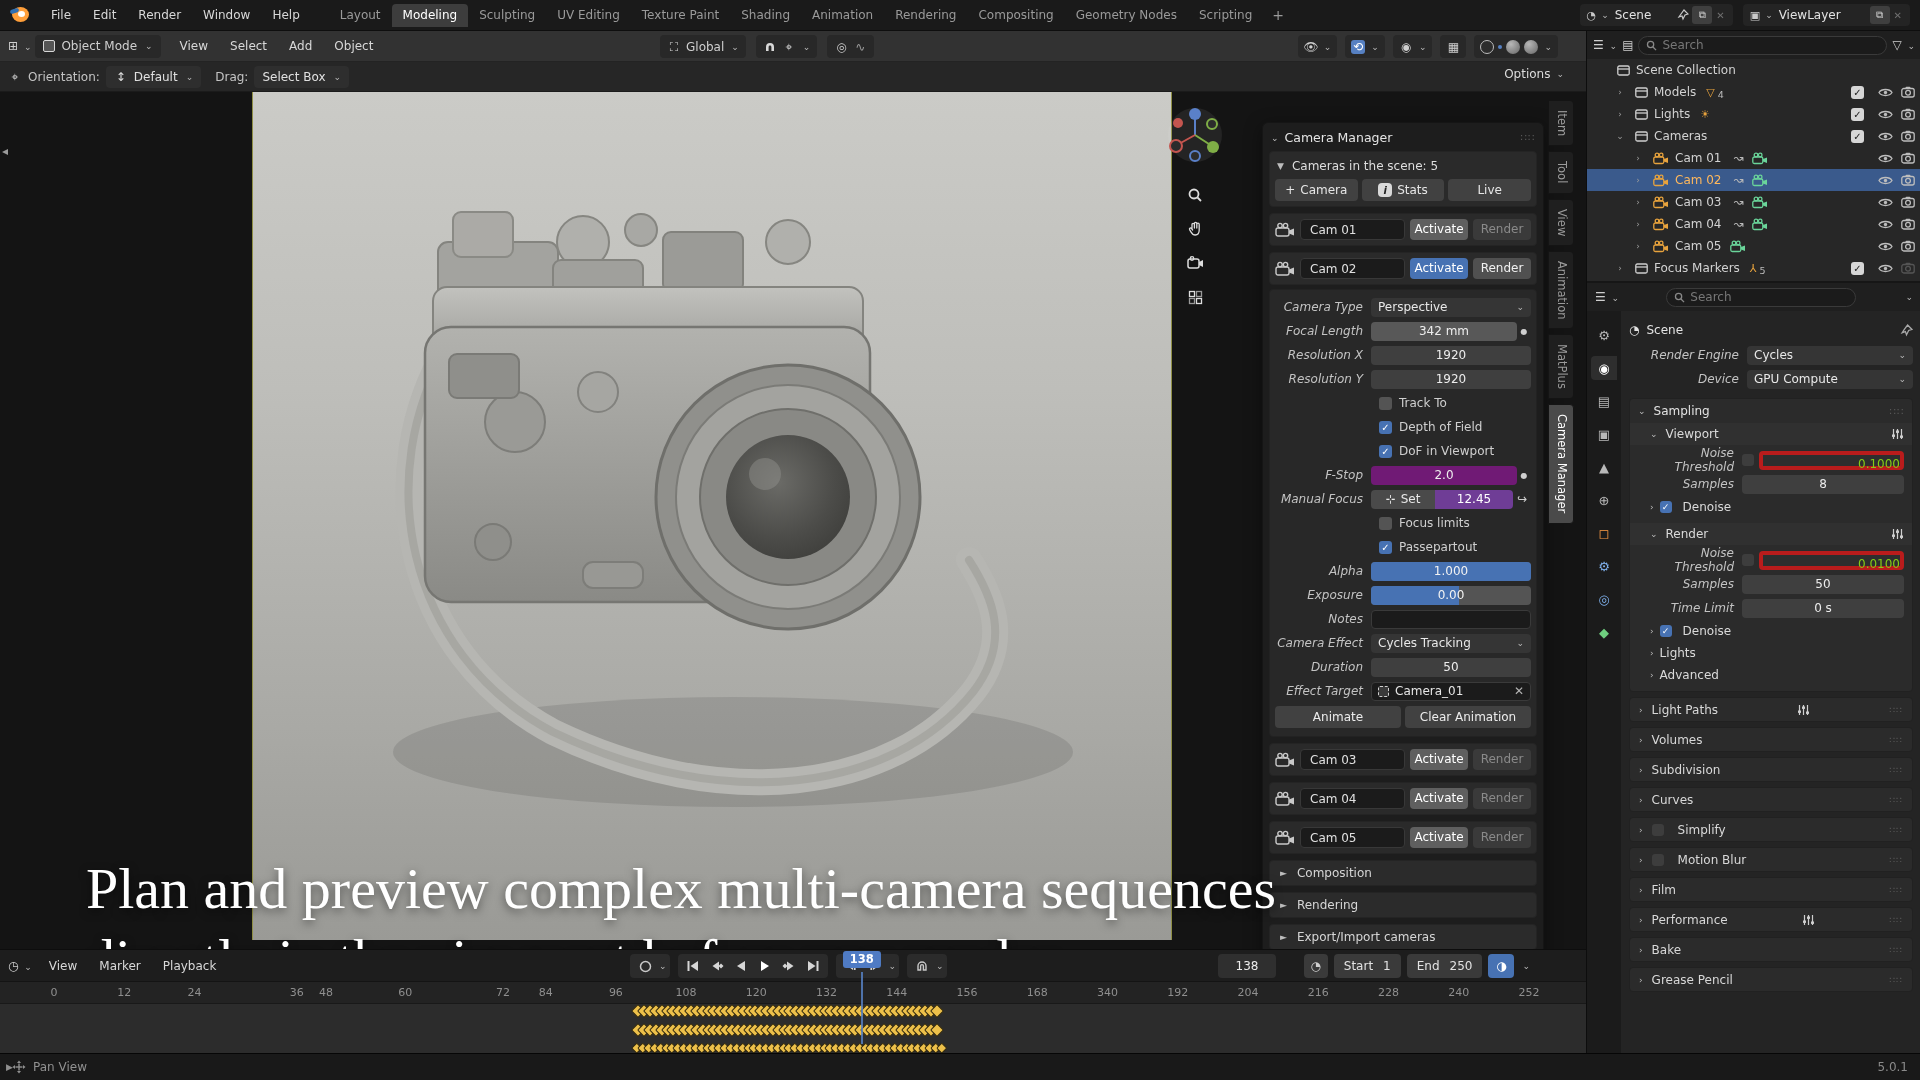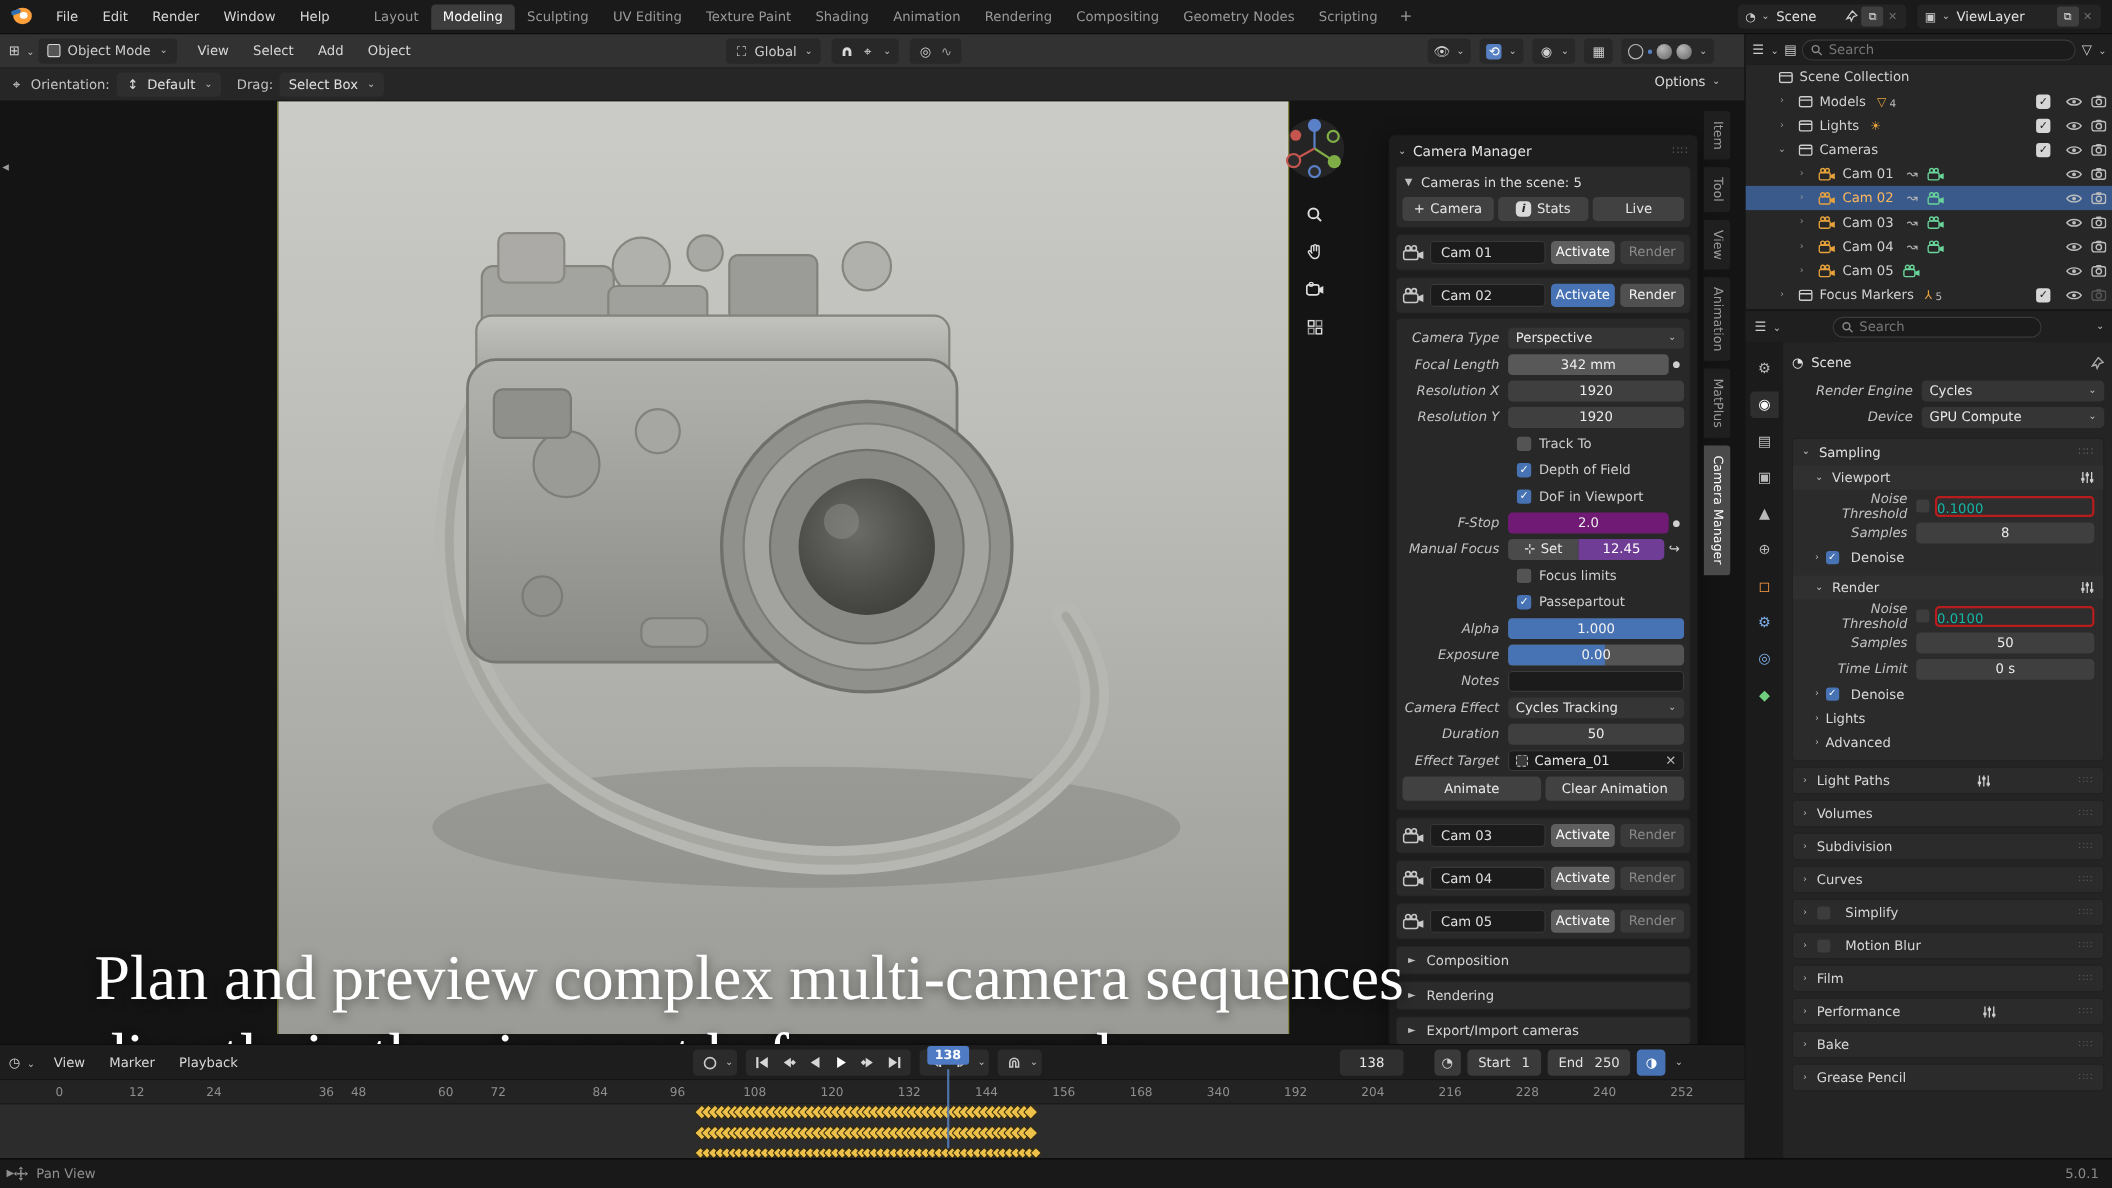--- a/index.html
+++ b/index.html
@@ -142,21 +142,21 @@
   .pin { margin-left:auto; color:#a8a8a8; }
   .props-row { display:flex; align-items:center; height:24px; }
   .props-row .plabel { flex:0 0 118px; }
   .props-panel { background:#2b2b2b; border:1px solid #212121; border-radius:4px; margin-top:7px; }
   .props-panel-hdr { height:24px; display:flex; align-items:center; gap:8px; padding:0 8px; color:#e2e2e2; }
   .subhdr { height:22px; display:flex; align-items:center; gap:8px; padding:0 8px 0 20px; color:#dadada; background:#303030; }
   .sub-body { padding:3px 8px 5px 8px; }
   .presets-icon { margin-left:auto; display:flex; }
   .mini-cb { width:12px; height:12px; border-radius:3px; background:#3d3d3d; margin-right:5px; flex:0 0 12px; }
   .mini-cb.on { background:#4772b3; color:#fff; font-size:9px; text-align:center; line-height:12px; }
-  .dimfield { flex:1; background:#2e2e2e; border:2px solid #b91c1c; border-radius:4px; height:19px; text-align:left; line-height:18px; color:#14b8a6; }
+  .dimfield { flex:1; background:#2e2e2e; border:4px solid #b91c1c; border-radius:4px; height:19px; text-align:right; line-height:18px; color:#84cc16; }
   .inline-toggle { display:flex; align-items:center; height:22px; color:#dadada; gap:6px; padding-left:12px; }
   .sect-bar { background:#2b2b2b; border:1px solid #212121; border-radius:4px; height:25px; display:flex; align-items:center; gap:9px; padding:0 9px; margin-top:5px; color:#d8d8d8; }
   .sect-bar .grip-dots { font-size:9px; }
 
   
   #timeline { position:absolute; left:0; top:949px; width:1586px; height:104px; background:#1d1d1d; border-top:1px solid #0d0d0d; }
   #tl-header { position:relative; height:32px; display:flex; align-items:center; border-bottom:1px solid #141414; }
   #tl-header .ed-icon { margin:0 6px 0 8px; }
   #tl-center { position:absolute; left:630px; top:4px; display:flex; align-items:center; gap:8px; }
   .play-group { display:flex; align-items:center; background:#2b2b2b; border-radius:4px; height:24px; padding:0 3px; }
@@ -1357,21 +1357,21 @@
       <span class="chev">⌄</span>
     </div>
   </div>
   <div id="tl-ruler">
       <span class="tick" style="left: 54px;">0</span>
       <span class="tick" style="left: 124.236px;">12</span>
       <span class="tick" style="left: 194.472px;">24</span>
       <span class="tick" style="left: 264.708px; margin-left: 32px;">36</span>
       <span class="tick" style="left: 326px;">48</span>
       <span class="tick" style="left: 405.18px;">60</span>
-      <span class="tick" style="left: 453px;">72</span>
+      <span class="tick" style="left: 503px;">72</span>
       <span class="tick" style="left: 545.652px;">84</span>
       <span class="tick" style="left: 615.888px;">96</span>
       <span class="tick" style="left: 686.124px;">108</span>
       <span class="tick" style="left: 756.36px;">120</span>
       <span class="tick" style="left: 826.596px;">132</span>
       <span class="tick" style="left: 896.832px;">144</span>
       <span class="tick" style="left: 967.068px;">156</span>
       <span class="tick" style="left: 1037.3px;">168</span>
       <span class="tick" style="left: 1107.54px;">340</span>
       <span class="tick" style="left: 1177.78px;">192</span>

